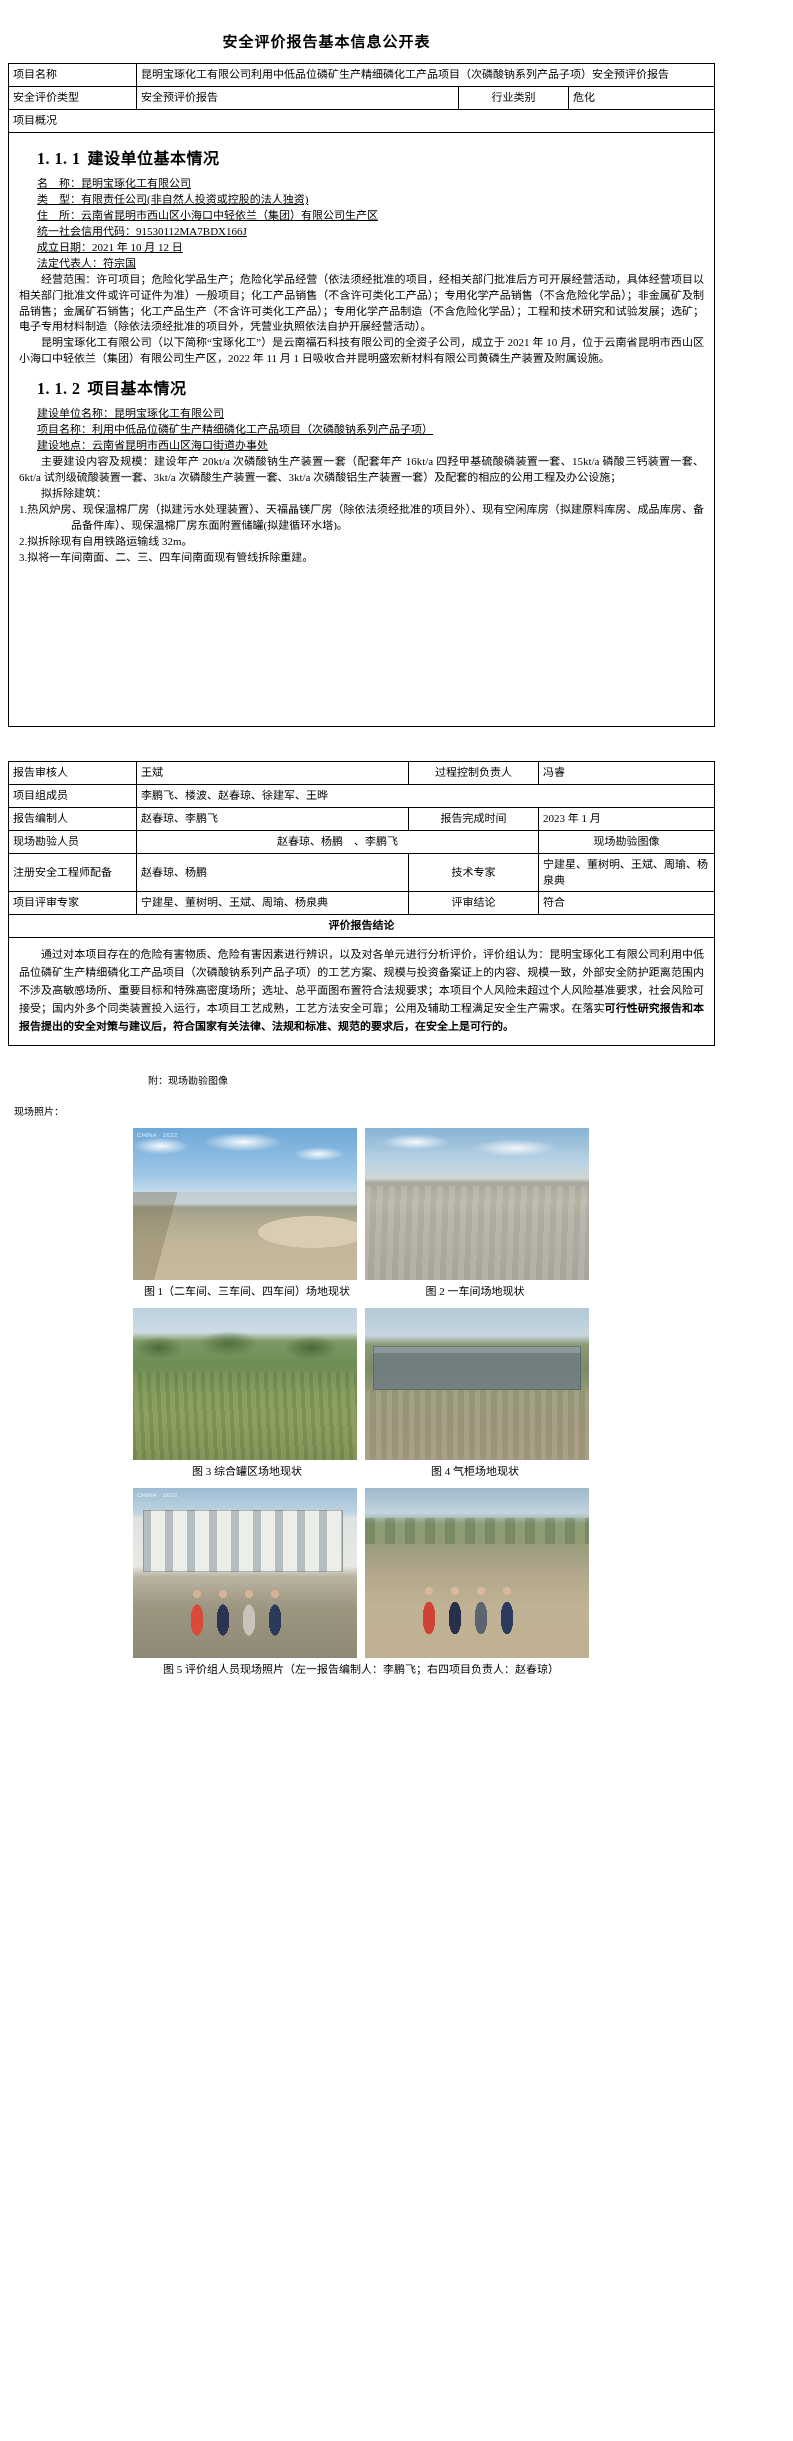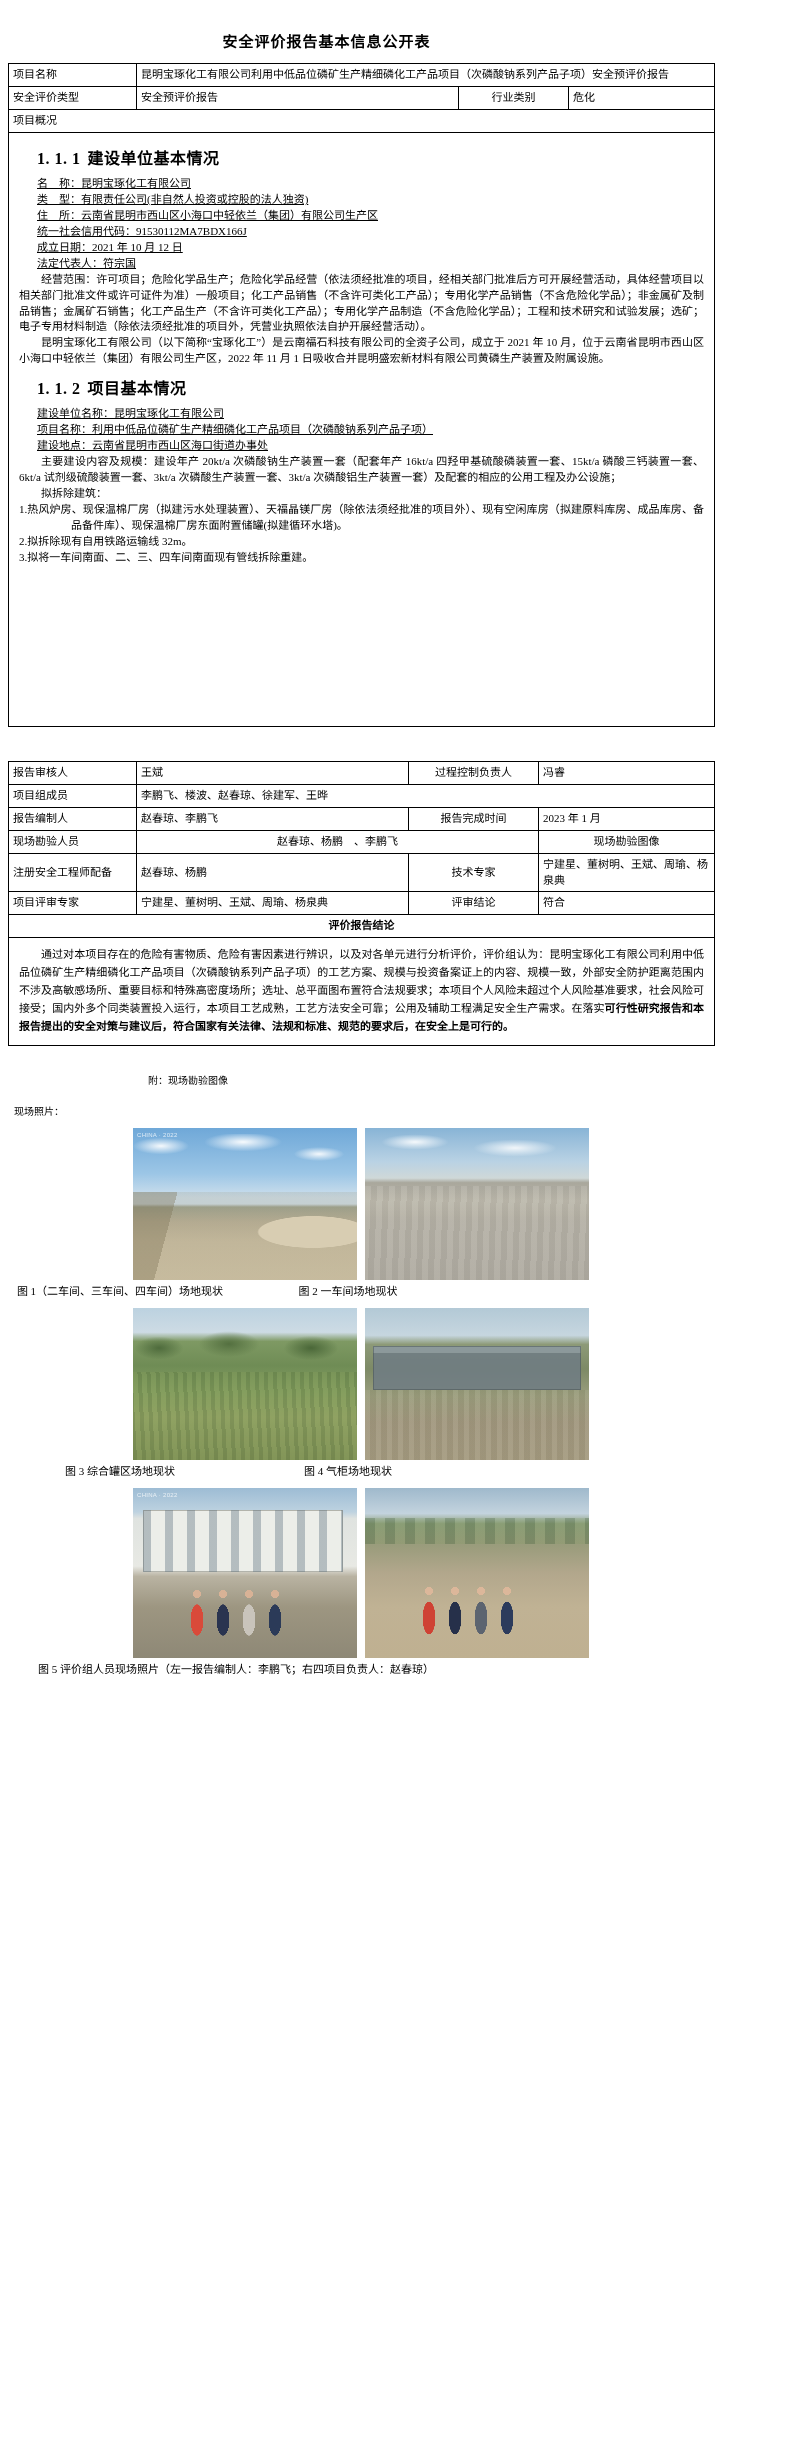--- a/index.html
+++ b/index.html
@@ -108,20 +108,21 @@
     margin: 10px auto 0 auto;
   }
   .prow {
     display: flex;
     justify-content: center;
     gap: 8px;
     margin-bottom: 2px;
   }
   .pcap {
     display: flex;
+    justify-content: center;
     gap: 4px;
     font-size: 11px;
     margin-bottom: 10px;
   }
   .pcap span {
     width: 224px;
     text-align: center;
   }
   .pcap span.wide { width: 456px; }
   .ph {

